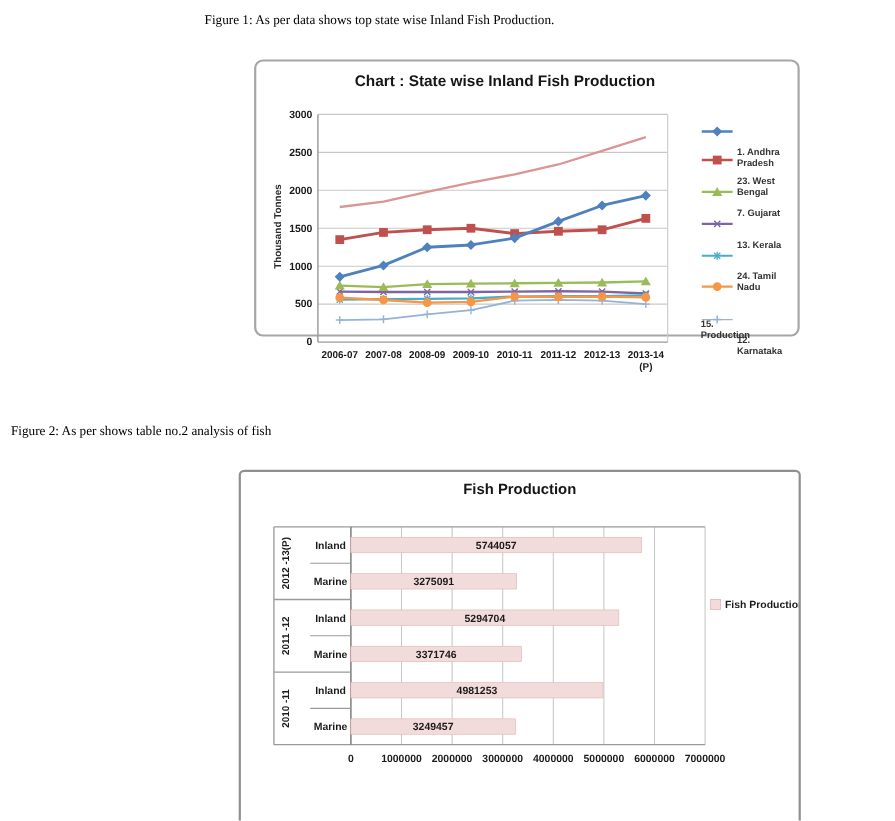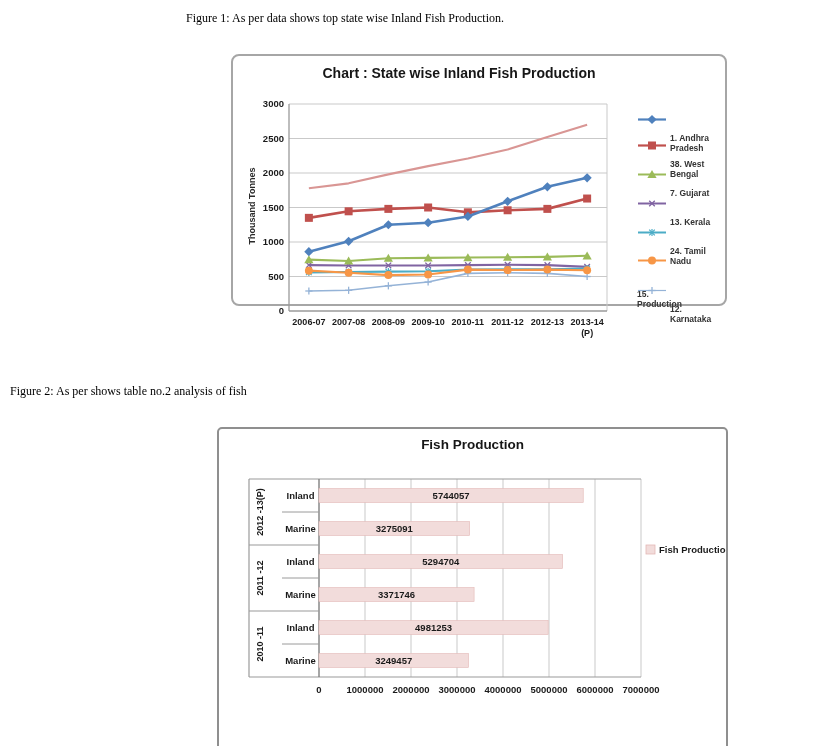--- a/index.html
+++ b/index.html
@@ -164,21 +164,21 @@
           <div>1.  Andhra</div>
           <div>Pradesh</div>
         </div>
       </div>
       <div class="lge" style="top: 83px;">
         <svg width="30" height="11" class="lgi">
           <line x1="1" y1="5.5" x2="29" y2="5.5" stroke="#C0504D" stroke-width="2.2"></line>
           <rect x="11" y="1.5" width="8" height="8" fill="#C0504D"></rect>
         </svg>
         <div class="lgt">
-          <div>38. West Bengal</div>
+          <div>23. West Bengal</div>
         </div>
       </div>
       <div class="lge" style="top: 112px;">
         <svg width="30" height="11" class="lgi">
           <line x1="1" y1="5.5" x2="29" y2="5.5" stroke="#9BBB59" stroke-width="2"></line>
           <path d="M15 1.0999999999999996L19.6 9.1L10.4 9.1Z" fill="#9BBB59"></path>
         </svg>
         <div class="lgt">
           <div>7.  Gujarat</div>
         </div>

